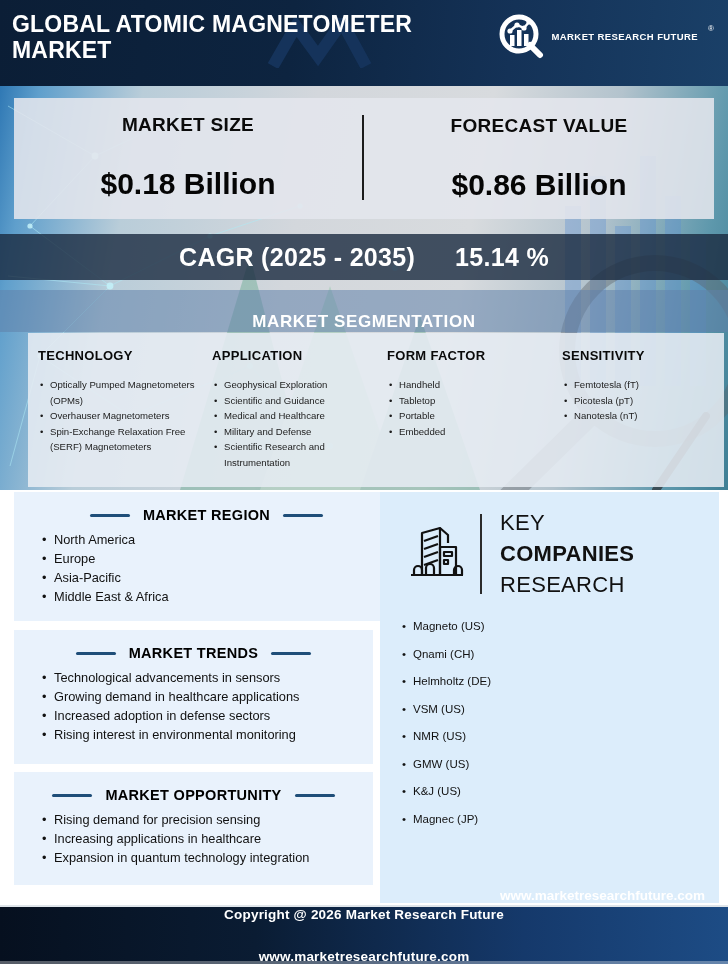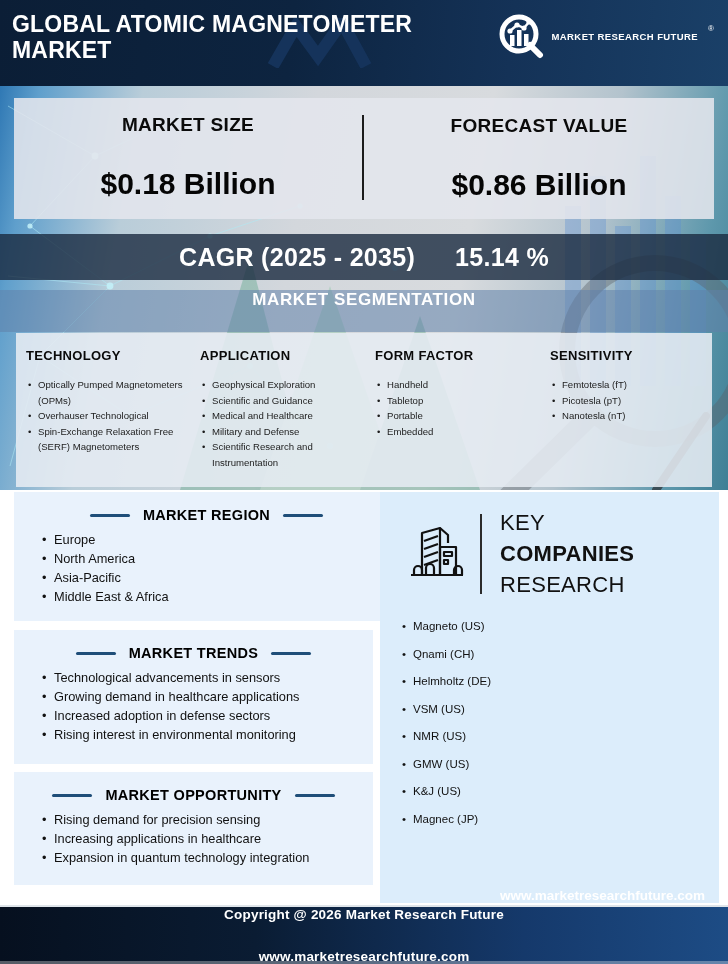--- a/index.html
+++ b/index.html
@@ -28,24 +28,24 @@
   .size-half{width:50%;display:flex;flex-direction:column;justify-content:center;align-items:center;gap:28px;}
   .size-half.first{border-right:2px solid #1c1c1c;height:85px;margin-top:17px;}
   .size-label{font-size:19px;font-weight:bold;color:#0b0b0b;letter-spacing:.3px;}
   .size-value{font-size:30px;font-weight:bold;color:#050505;margin-top:3px;}
 
   .cagr-bar{position:absolute;left:0;top:138px;width:728px;height:46px;
     background:rgba(26,42,64,0.8);display:flex;align-items:center;justify-content:center;gap:40px;margin-top:10px;}
   .cagr-bar .cagr-label,.cagr-bar .cagr-value{color:#ffffff;font-weight:bold;font-size:25px;letter-spacing:.3px;}
 
   .seg-bar{position:absolute;left:0;top:204px;width:728px;height:42px;
-    background:rgba(96,130,170,0.55);display:flex;align-items:flex-start;justify-content:center;}
+    background:rgba(96,130,170,0.55);display:flex;align-items:flex-end;justify-content:center;}
   .seg-bar .seg-title{color:#ffffff;font-weight:bold;font-size:17px;letter-spacing:.6px;}
 
-  .seg-panel{position:absolute;left:16px;top:247px;width:696px;height:154px;
+  .seg-panel{position:absolute;left:28px;top:247px;width:696px;height:154px;
     background:rgba(230,236,243,0.88);display:grid;grid-template-columns:174px 175px 175px 1fr;
     padding:15px 4px 0 10px;}
   .seg-col{padding-right:8px;}
   .seg-head{font-size:13px;font-weight:bold;color:#0a0a0a;letter-spacing:.3px;}
   .seg-list{list-style:none;margin:14px 0 0 2px;padding:0;}
   .seg-list li{font-size:9.6px;color:#1c1c1c;line-height:1.62;padding-left:10px;}
   .seg-list li::before{content:"•";display:inline-block;width:10px;margin-left:-10px;color:#1c1c1c;}
 
   
   .card{position:absolute;background:#e9f2fc;}
@@ -187,21 +187,21 @@
 
     <div class="seg-bar">
       <span class="seg-title">MARKET SEGMENTATION</span>
     </div>
 
     <div class="seg-panel">
       <div class="seg-col">
         <div class="seg-head">TECHNOLOGY</div>
         <ul class="seg-list">
             <li>Optically Pumped Magnetometers (OPMs)</li>
-            <li>Overhauser Technological</li>
+            <li>Overhauser Magnetometers</li>
             <li>Spin-Exchange Relaxation Free (SERF) Magnetometers</li>
           </ul>
       </div>
       <div class="seg-col">
         <div class="seg-head">APPLICATION</div>
         <ul class="seg-list">
             <li>Geophysical Exploration</li>
             <li>Scientific and Guidance</li>
             <li>Medical and Healthcare</li>
             <li>Military and Defense</li>
@@ -228,22 +228,22 @@
     </div>
   </div>
 
   <div class="card card-region">
     <div class="card-title-row">
       <span class="dash"></span>
       <span class="card-title">MARKET REGION</span>
       <span class="dash"></span>
     </div>
     <ul class="card-list">
+        <li>North America</li>
         <li>Europe</li>
-        <li>North America</li>
         <li>Asia-Pacific</li>
         <li>Middle East &amp; Africa</li>
       </ul>
   </div>
 
   <div class="card card-trends">
     <div class="card-title-row">
       <span class="dash"></span>
       <span class="card-title">MARKET TRENDS</span>
       <span class="dash"></span>

